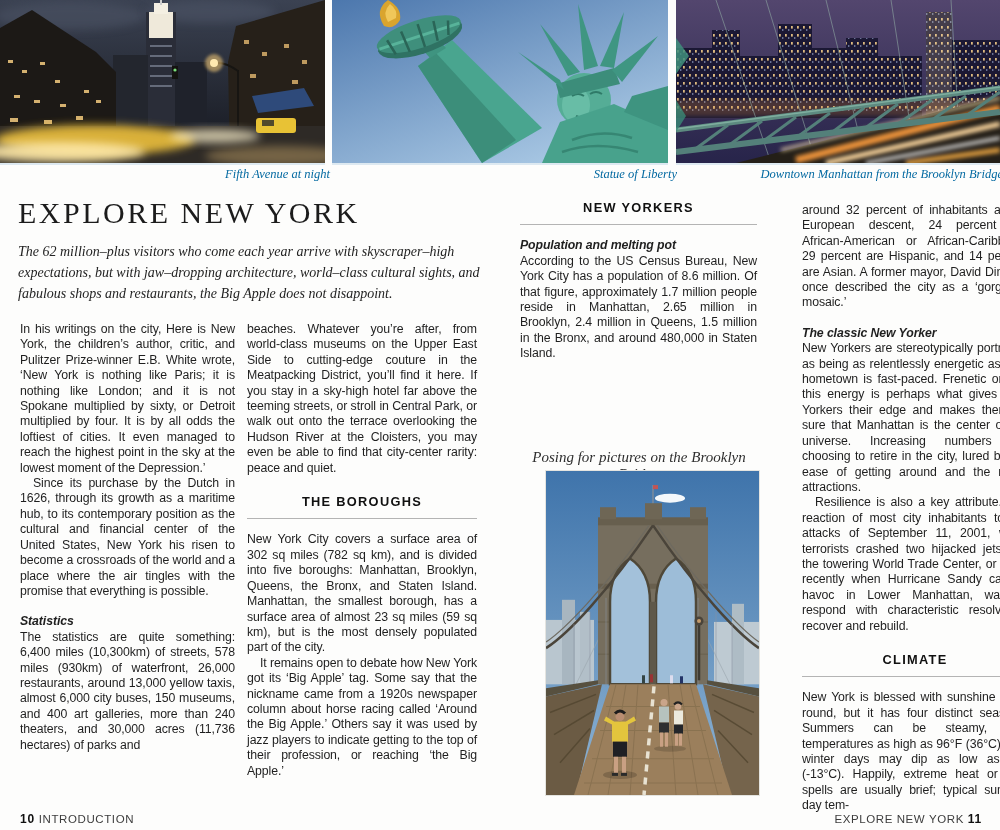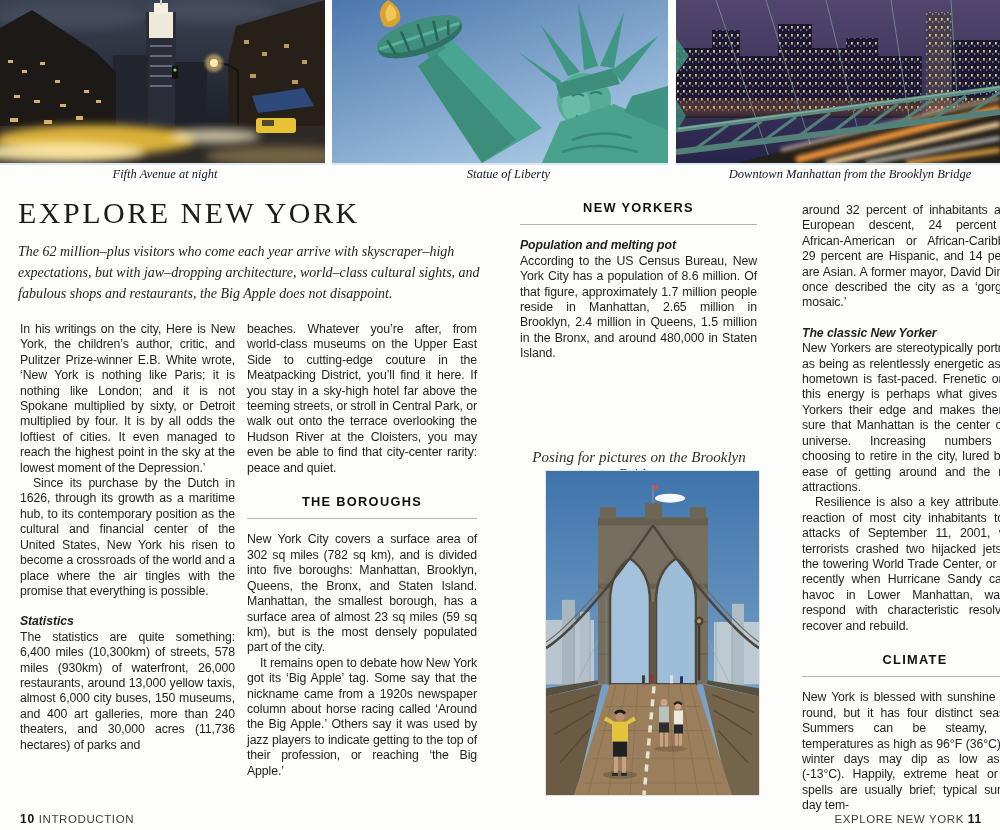--- a/index.html
+++ b/index.html
@@ -10,21 +10,21 @@
     -webkit-font-smoothing:antialiased;
   }
   .photo{position:absolute;top:0;height:163px;overflow:hidden;border-bottom:2px solid #dde9f1;}
   .photo svg{display:block;width:100%;height:100%;}
   .photo1{left:0;width:325px;}
   .photo2{left:332px;width:336px;}
   .photo3{left:676px;width:324px;}
   .cap{
     position:absolute;top:167px;
     font-family:"Liberation Serif","DejaVu Serif",serif;
-    font-style:italic;font-size:12.5px;color:#0f172a;text-align:center;
+    font-style:italic;font-size:12.5px;color:#0369a1;text-align:right;
   }
   .cap1{left:0;width:330px;}
   .cap2{left:340px;width:337px;}
   .cap3{left:697px;width:306px;white-space:nowrap;}
   .title{
     position:absolute;left:18px;top:196px;
     font-family:"Liberation Serif","DejaVu Serif",serif;
     font-size:30px;letter-spacing:2.5px;color:#1c1c1c;
   }
   .intro{

